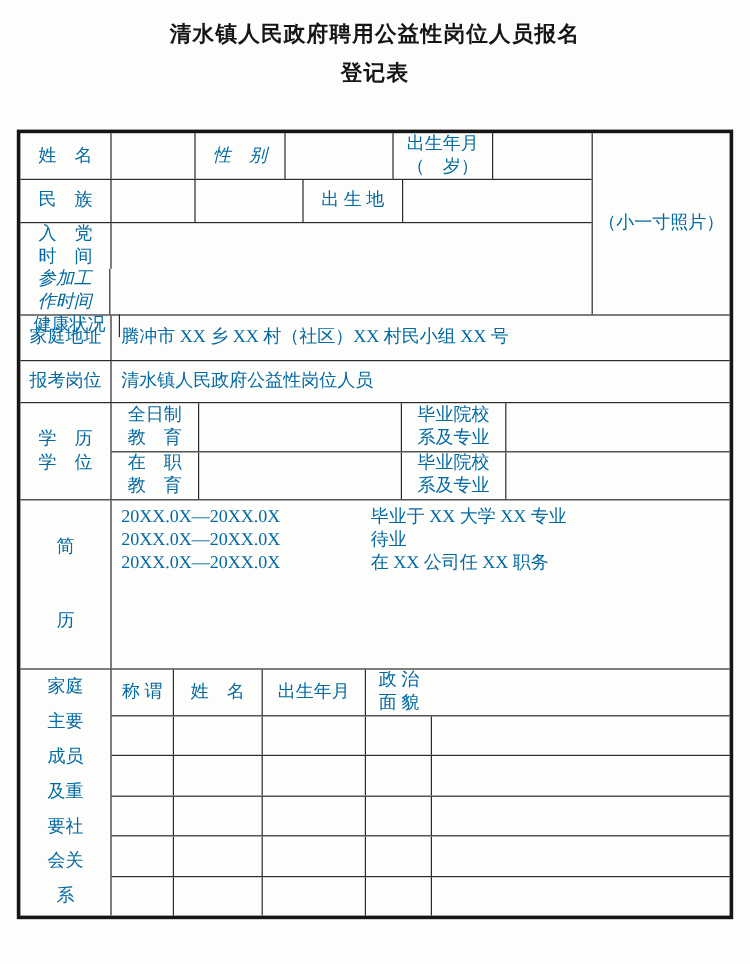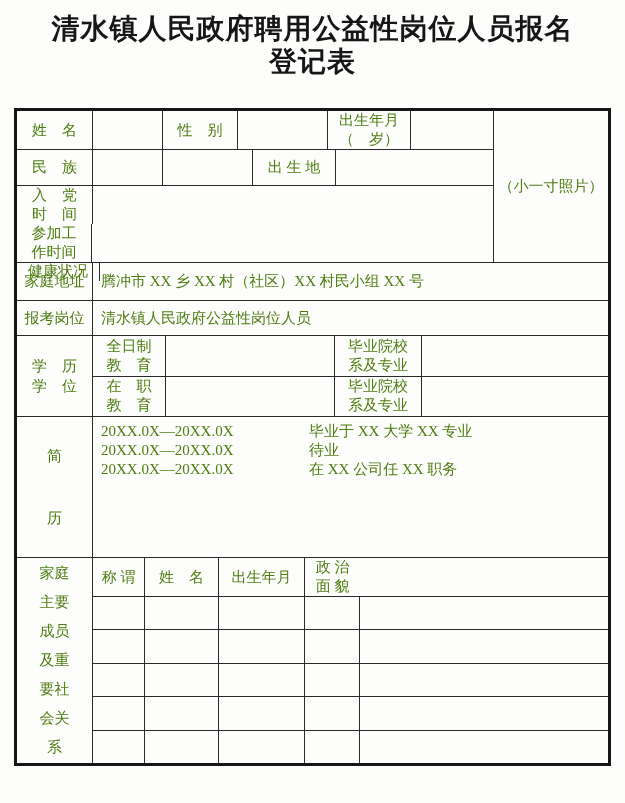--- a/index.html
+++ b/index.html
@@ -12,51 +12,51 @@
   .sheet{
     position:relative;
     width:625px;height:803px;
     background:#fdfdfc;
     overflow:hidden;
   }
   .title{
     padding-top:12px;
     text-align:center;
     font-weight:bold;
-    font-size:28px;
+    font-size:18px;
     line-height:33px;
     letter-spacing:1px;
     color:#161616;
   }
   .tbl{
     position:absolute;
     left:14px;top:108px;
     width:597px;height:658px;
     box-sizing:border-box;
     border:3px solid #161616;
     background:#fdfdfc;
     font-size:15px;
-    color:#4d7c0f;
+    color:#0369a1;
   }
   .hrow{display:flex;}
   .vcol{display:flex;flex-direction:column;}
   .vcol > :not(:last-child){border-bottom:1px solid #2a2a2a;}
   .hrow > :not(:last-child){border-right:1px solid #2a2a2a;}
   .c{
     display:flex;align-items:center;justify-content:center;
     text-align:center;white-space:pre-line;
     box-sizing:border-box;flex-shrink:0;
     line-height:19px;
     overflow:hidden;
   }
   .lv{justify-content:flex-start;text-align:left;padding-left:8px;}
   .col{flex-shrink:0;}
   .flex1{flex:1 1 auto;min-width:0;min-height:0;}
   
-  .w76{width:76px;} .w70{width:70px;} .w75{width:75px;} .w90{width:90px;}
+  .w76{width:76px;} .w70{width:70px;} .w75{width:75px;font-style:italic;} .w90{width:90px;}
   .w83{width:83px;} .w182{width:182px;} .w50{width:50px;} .w73{width:73px;}
   .w169{width:169px;} .w87{width:87px;} .w476{width:476px;}
   .w52{width:52px;} .w74{width:74px;} .w86{width:86px;} .w55{width:55px;}
   
   .h151{height:151px;flex-shrink:0;}
   .h38{height:38px;flex-shrink:0;}
   .h35{height:35px;flex-shrink:0;}
   .h39{height:39px;flex-shrink:0;flex-direction:column;}
   .h37{height:37px;flex-shrink:0;}
   .h34{height:34px;flex-shrink:0;}

